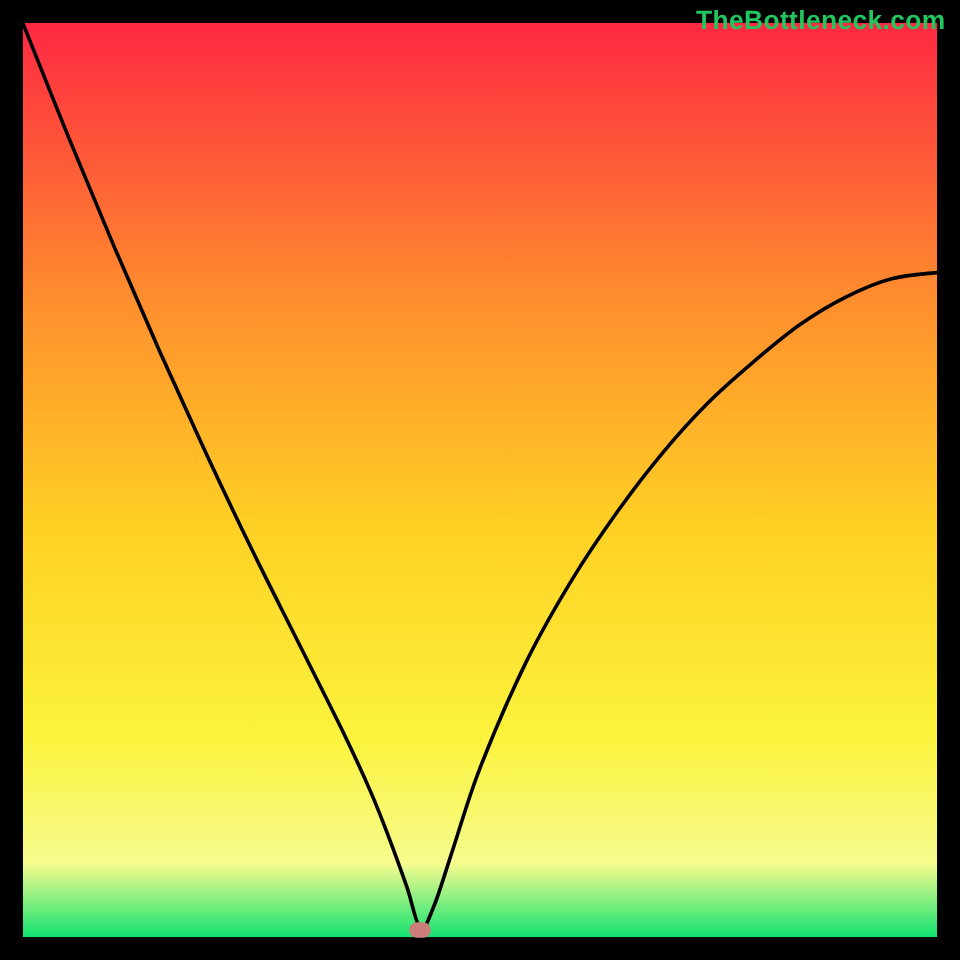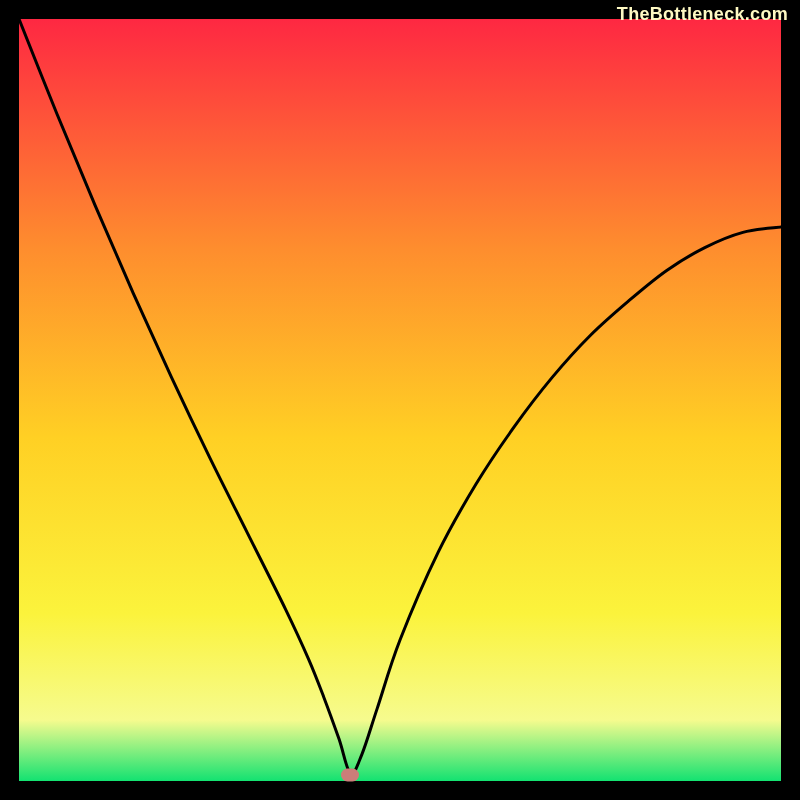--- a/index.html
+++ b/index.html
@@ -14,23 +14,23 @@
   .frame {
     position: relative;
     width: 800px;
     height: 800px;
     background: #000;
   }
   .watermark {
     position: absolute;
     top: 4px;
     right: 12px;
-    font-size: 18px;
+    font-size: 22px;
     font-weight: 600;
-    color: #fef9c3;
+    color: #22c55e;
     letter-spacing: 0.3px;
     z-index: 30;
   }
   .plot-area {
     position: absolute;
     left: 19px;
     top: 19px;
     width: 762px;
     height: 762px;
   }

